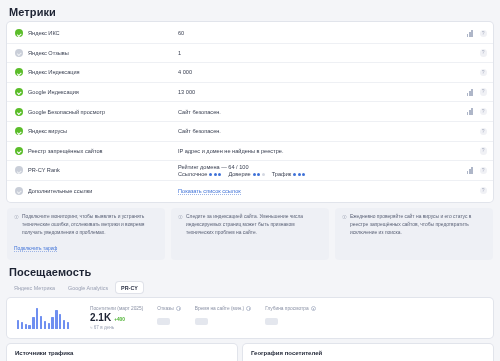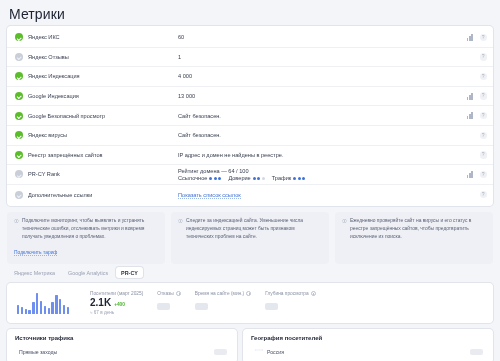--- a/index.html
+++ b/index.html
@@ -6,21 +6,21 @@
   html, body {
     width: 500px; height: 361px;
     background: #f4f5f8;
     font-family: "Liberation Sans", sans-serif;
     color: #2b3144;
     overflow: hidden;
   }
   .page { width: 500px; height: 361px; padding: 4px 7px 0 7px; }
 
   .section-title {
-    font-size: 14px; font-weight: normal; color: #1d2333;
+    font-size: 11px; font-weight: bold; color: #1d2333;
     margin: 2px 0 4px 2px; letter-spacing: .1px;
   }
 
   .card {
     background: #fff; border-radius: 4px;
     box-shadow: 0 0 0 1px rgba(210,214,224,.55);
   }
 
   
   .metrics { padding: 2px 0 2px 0; }
@@ -270,20 +270,21 @@
         </div>
       </div>
       <div class="hint">
         <div class="hint-body">
           <span class="bulb">☉</span>
           <div class="hint-text">Ежедневно проверяйте сайт на вирусы и его статус в реестре запрещённых сайтов, чтобы предотвратить исключение из поиска.</div>
         </div>
       </div>
     </div>
 
+  <div class="section-title" style="margin-top:6px">Посещаемость</div>
 
   <div class="tabs" id="traffic-tabs">
       <div class="tab">Яндекс Метрика</div>
       <div class="tab">Google Analytics</div>
       <div class="tab active">PR-CY</div>
     </div>
 
   <div class="card">
     <div class="summary" id="traffic-summary">
       <div class="spark">

